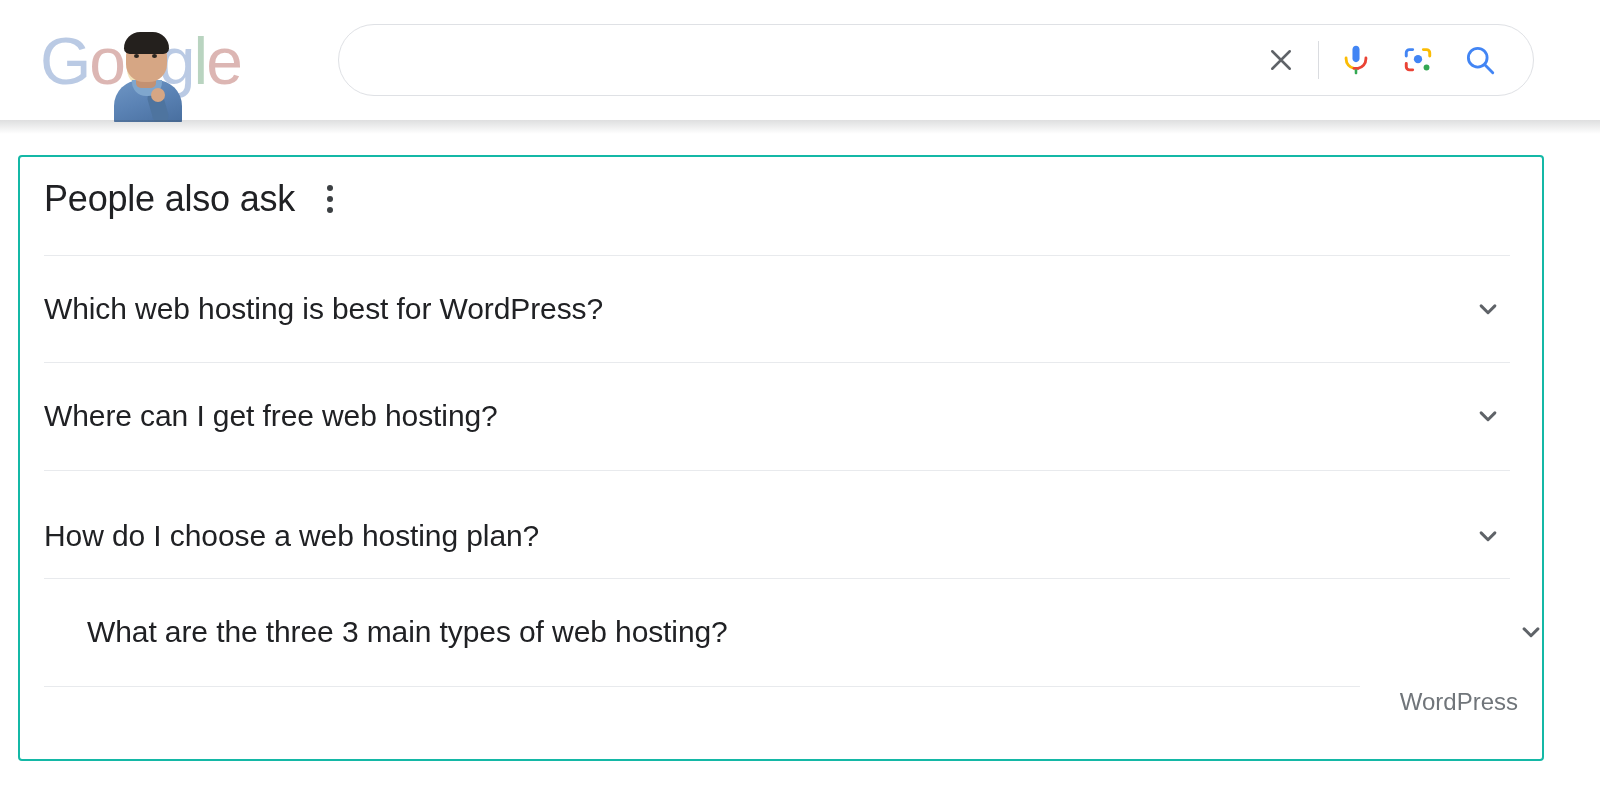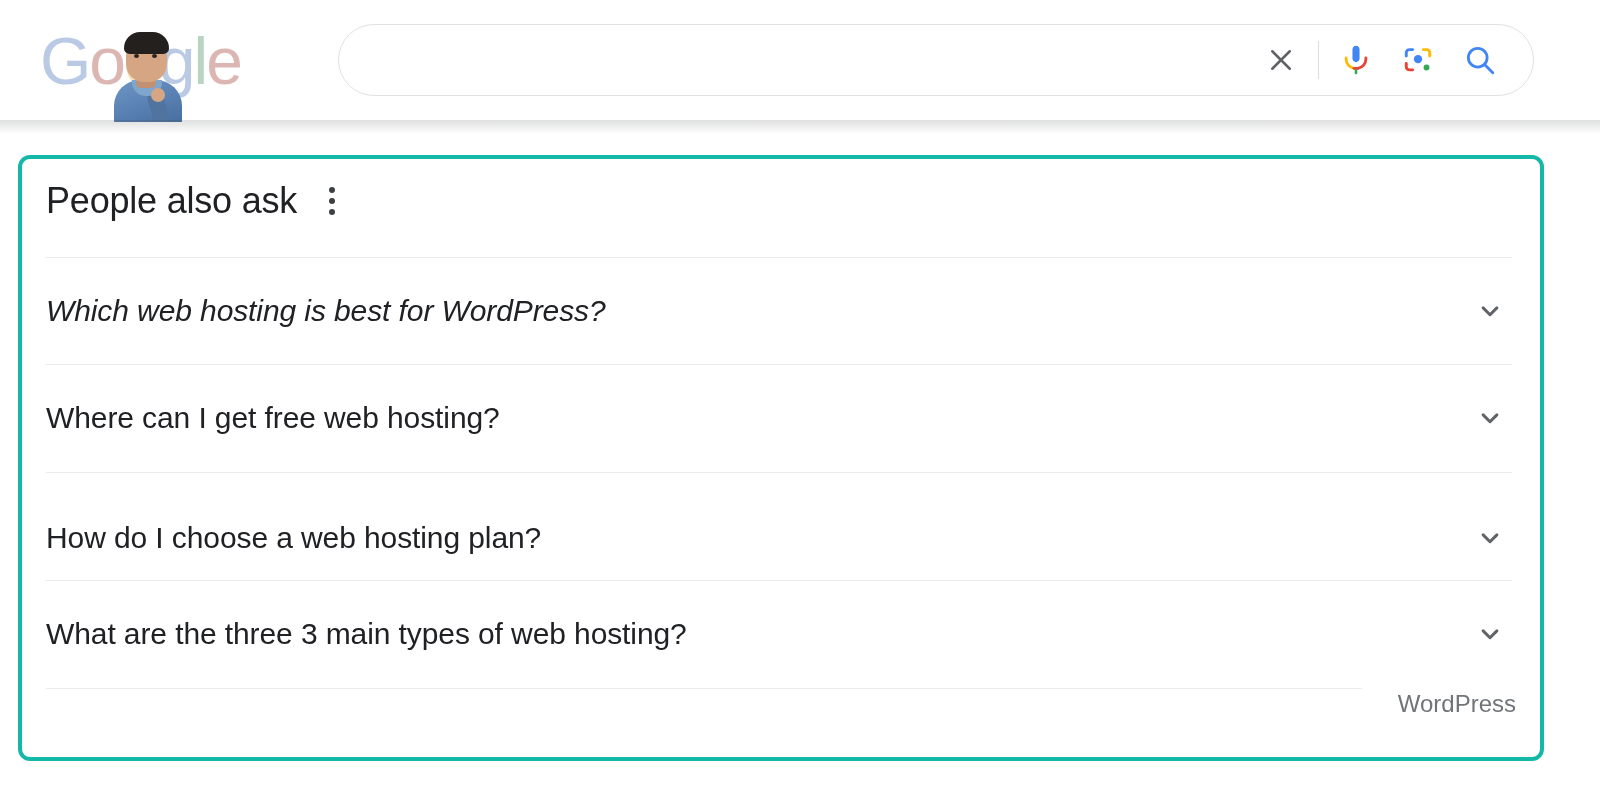--- a/index.html
+++ b/index.html
@@ -165,22 +165,22 @@
     background: #dadce0;
     margin: 0 6px;
   }
 
   
   .paa-card {
     position: absolute;
     left: 18px; top: 155px;
     width: 1526px; height: 606px;
     background: #ffffff;
-    border: 4px solid #14b8a6;
-    border-radius: 12px;
+    border: 2px solid #14b8a6;
+    border-radius: 4px;
   }
   .paa-inner { position: relative; width: 100%; height: 100%; }
 
   .paa-header {
     position: absolute;
     left: 24px; top: 20px;
     display: flex;
     align-items: center;
     gap: 22px;
   }
@@ -321,21 +321,21 @@
       <div class="paa-title">People also ask</div>
       <div class="kebab" title="More options">
         <i></i>
           <i></i>
           <i></i>
       </div>
     </div>
 
     <div class="divider" style="top:98px;"></div>
 
-    <div class="q-row" style="top:99px;font-style:italic;">
+    <div class="q-row" style="top:99px;">
       <span class="q-text">Which web hosting is best for WordPress?</span>
       <span class="chev">
         <svg width="30" height="30" viewBox="0 0 24 24" aria-hidden="true">
           <path d="M6.5 9.5 L12 15 L17.5 9.5" fill="none" stroke="#5f6368" stroke-width="2.4" stroke-linecap="round" stroke-linejoin="round"></path>
         </svg>
       </span>
     </div>
 
     <div class="divider" style="top:205px;"></div>
 
@@ -354,21 +354,21 @@
       <span class="q-text">How do I choose a web hosting plan?</span>
       <span class="chev">
         <svg width="30" height="30" viewBox="0 0 24 24" aria-hidden="true">
           <path d="M6.5 9.5 L12 15 L17.5 9.5" fill="none" stroke="#5f6368" stroke-width="2.4" stroke-linecap="round" stroke-linejoin="round"></path>
         </svg>
       </span>
     </div>
 
     <div class="divider" style="top:421px;"></div>
 
-    <div class="q-row" style="top:422px;">
+    <div class="q-row" style="top:422px;margin-left:43px;">
       <span class="q-text">What are the three 3 main types of web hosting?</span>
       <span class="chev">
         <svg width="30" height="30" viewBox="0 0 24 24" aria-hidden="true">
           <path d="M6.5 9.5 L12 15 L17.5 9.5" fill="none" stroke="#5f6368" stroke-width="2.4" stroke-linecap="round" stroke-linejoin="round"></path>
         </svg>
       </span>
     </div>
 
     <div class="divider" style="top:529px; width:1316px;"></div>
 

